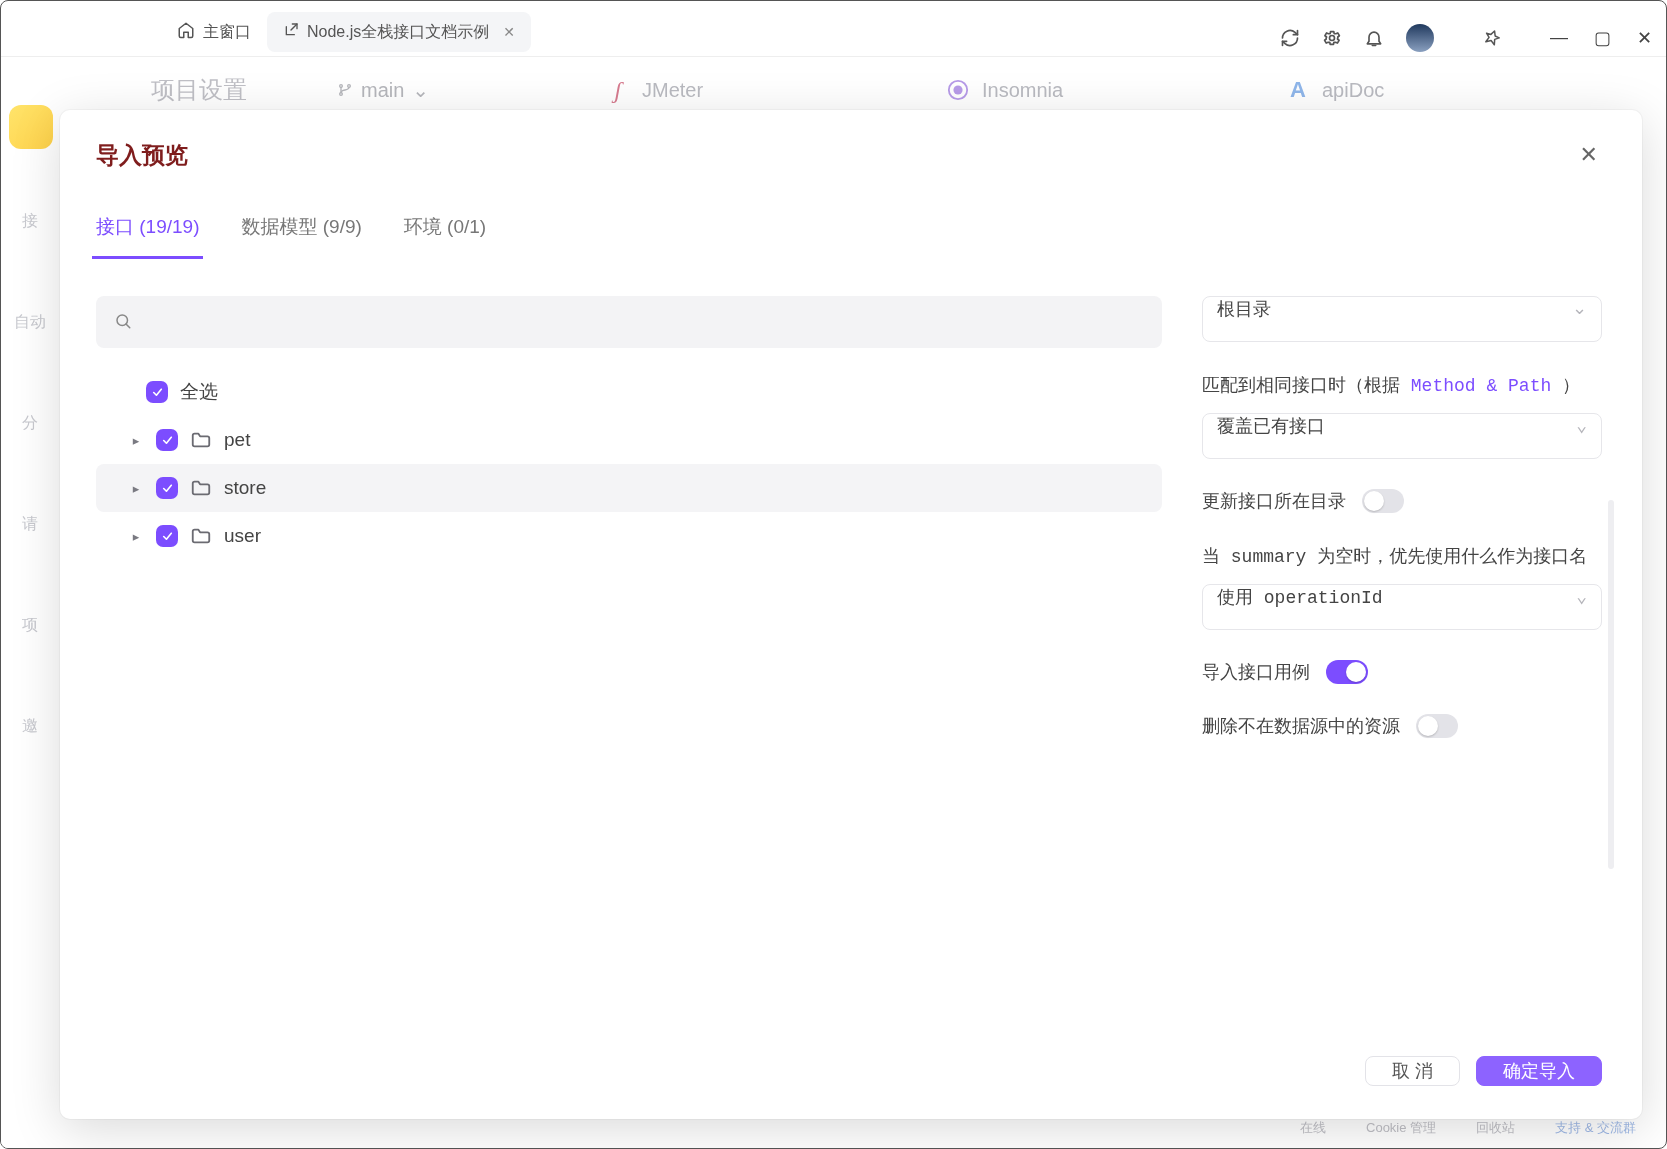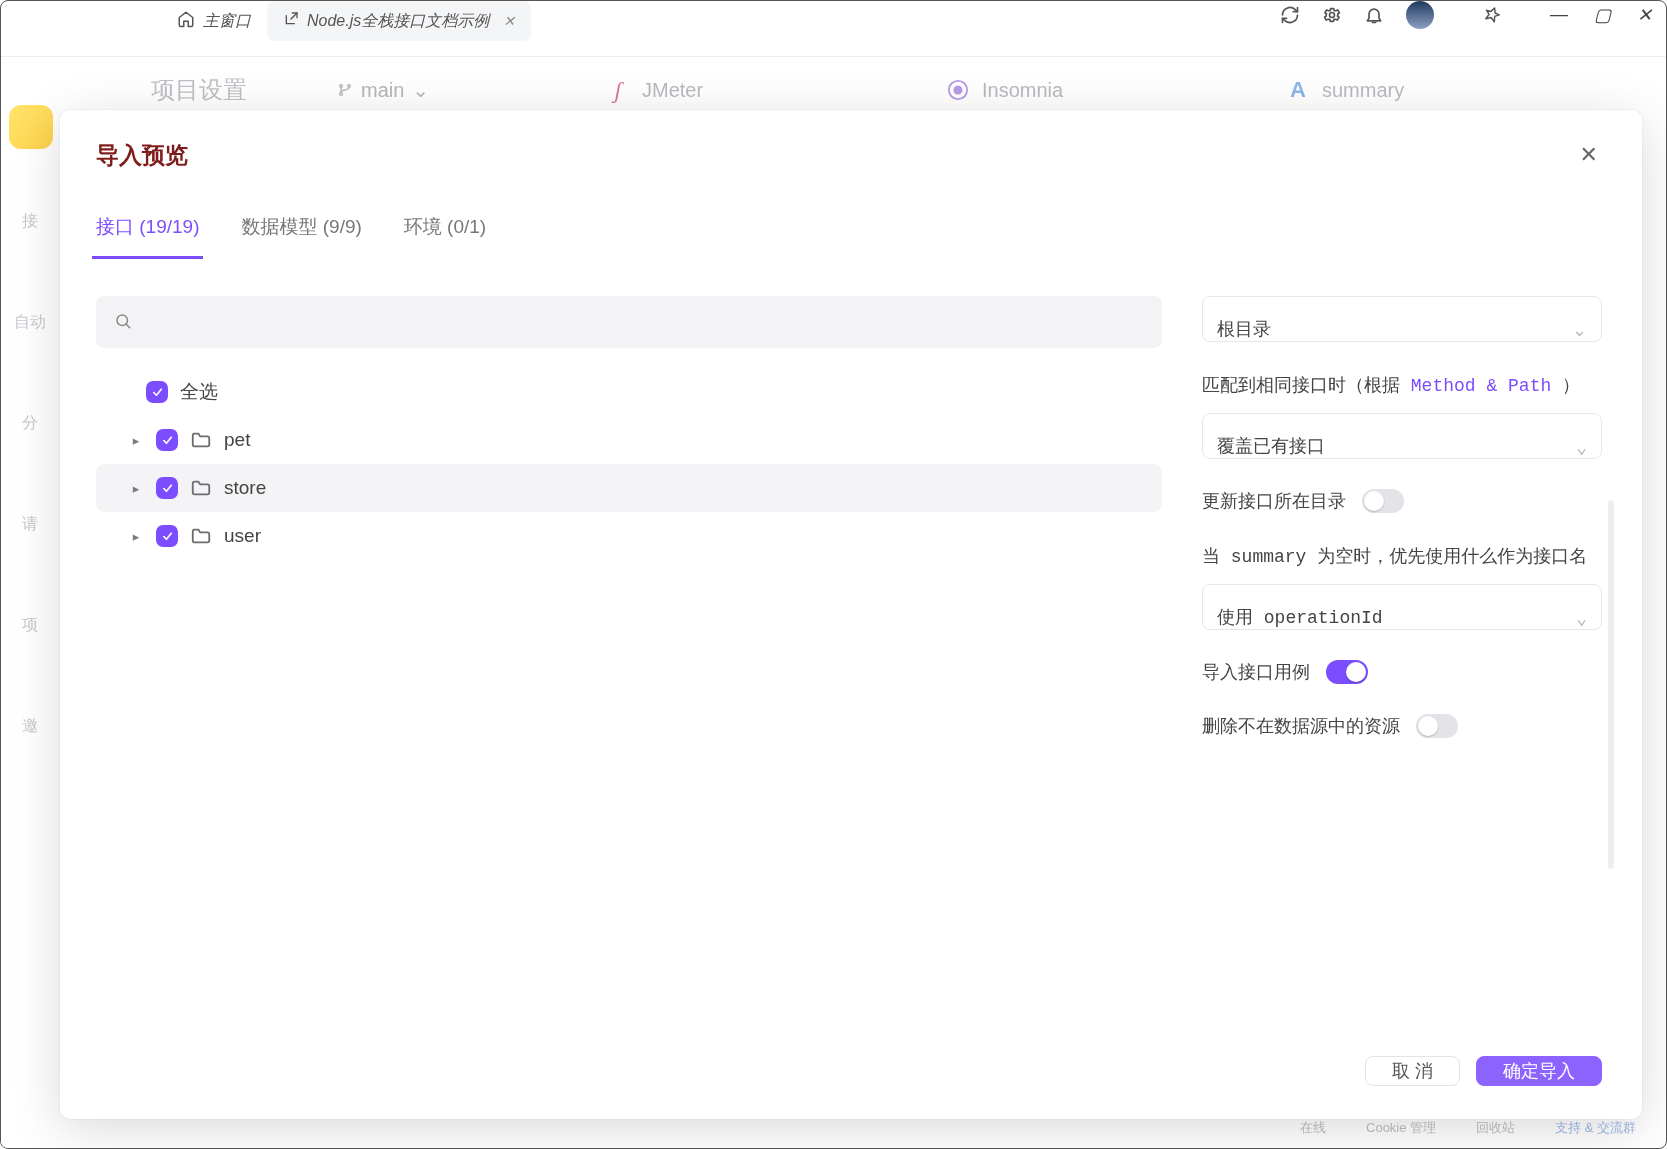--- a/index.html
+++ b/index.html
@@ -11,22 +11,22 @@
 }
 
 
 .app-bg {
   position: absolute; inset: 0;
   border: 1px solid #555; border-radius: 8px;
   background: #fff;
   overflow: hidden;
 }
 .titlebar {
-  height: 56px; display: flex; align-items: flex-start; padding: 0 14px 12px 160px;
-  border-bottom: 1px solid #eee; gap: 0; font-style: italic;
+  height: 56px; display: flex; align-items: flex-end; padding: 0 14px 4px 160px;
+  border-bottom: 1px solid #eee; gap: 0;
 }
 .tab {
   display: flex; align-items: center; gap: 8px; height: 40px; padding: 0 16px;
   border-radius: 8px; color: #555; font-size: 16px; cursor: pointer;
 }
 .tab.active { background: #f4f5f7; }
 .tab .close { font-size: 14px; color: #888; margin-left: 6px; }
 .titlebar-spacer { flex: 1; }
 .title-icons { display: flex; align-items: center; gap: 22px; color: #555; }
 .title-icons .ic { width: 20px; height: 20px; display: flex; align-items: center; justify-content: center; }
@@ -111,21 +111,21 @@
   width: 22px; height: 22px; border-radius: 7px; background: #7c4dff;
   display: flex; align-items: center; justify-content: center; color: #fff; flex: 0 0 auto;
 }
 .cb svg { width: 13px; height: 13px; }
 .folder-ic { width: 22px; height: 22px; display: flex; }
 .folder-ic svg { width: 22px; height: 22px; }
 .tree-label { }
 
 
 .select {
-  height: 46px; border: 1px solid #e6e6ea; border-radius: 8px; display: flex; align-items: flex-end;
+  height: 46px; border: 1px solid #e6e6ea; border-radius: 8px; display: flex; align-items: flex-start;
   padding: 0 14px; font-size: 18px; color: #444; cursor: pointer; 
 }
 .select .caret { margin-left: auto; color: #b5b5bb; }
 .form-block { margin-top: 30px; font-family: Liberation Mono, monospace; }
 .form-label { font-size: 18px; color: #444; margin-bottom: 12px; line-height: 1.6; }
 .form-label .link { color: #7c4dff; }
 .toggle-row { display: flex; align-items: center; gap: 16px; font-size: 18px; color: #444; }
 .toggle {
   width: 42px; height: 24px; border-radius: 14px; background: #e3e3e8; position: relative; cursor: pointer; flex: 0 0 auto;
 }
@@ -235,21 +235,21 @@
         <span class="glyph">
           <svg width="22" height="22" viewBox="0 0 24 24">
               <circle cx="12" cy="12" r="10" fill="none" stroke="#b79be8" stroke-width="2"></circle>
               <circle cx="12" cy="12" r="5" fill="#b79be8"></circle>
             </svg>
         </span>
         <span>Insomnia</span>
       </div>
       <div class="import-item">
         <span class="glyph" style="color:#8fb6ea;font-weight:700;font-size:22px;">A</span>
-        <span>summary</span>
+        <span>apiDoc</span>
       </div>
     </div>
   </div>
 
   <div class="left-rail">
     <div class="avatar-square"></div>
     <div class="li">接</div>
     <div class="li">自动</div>
     <div class="li">分</div>
     <div class="li">请</div>

